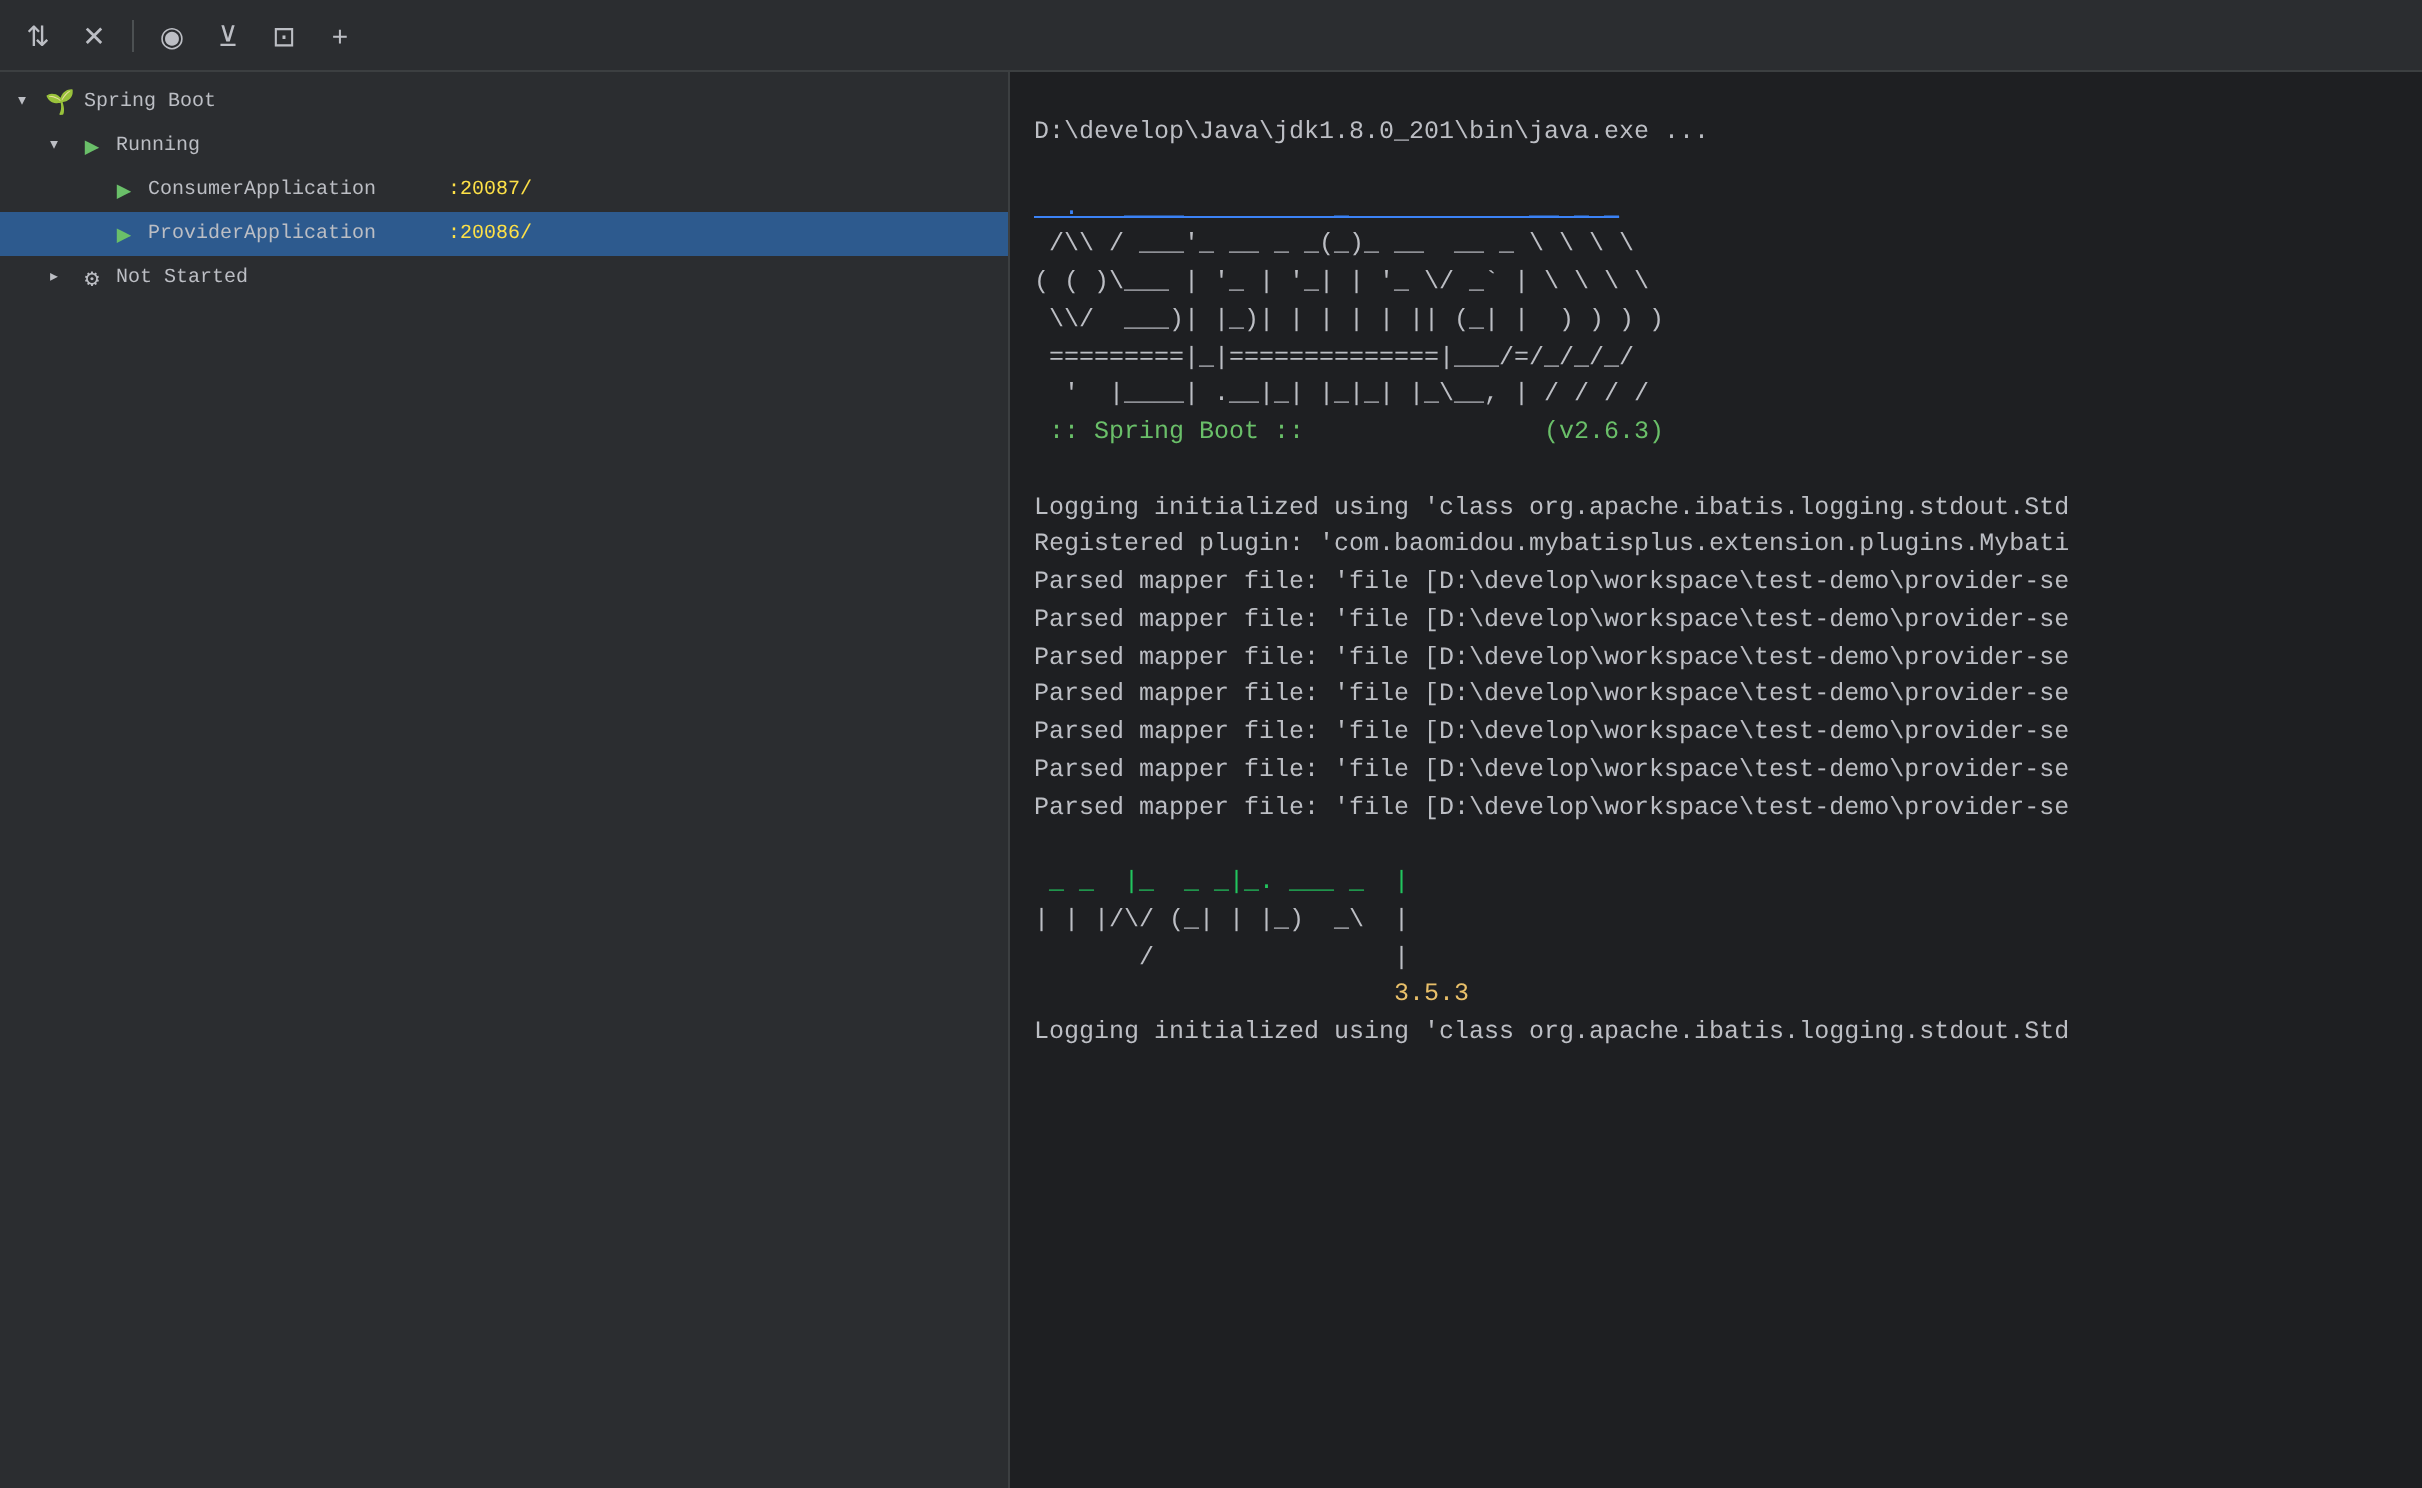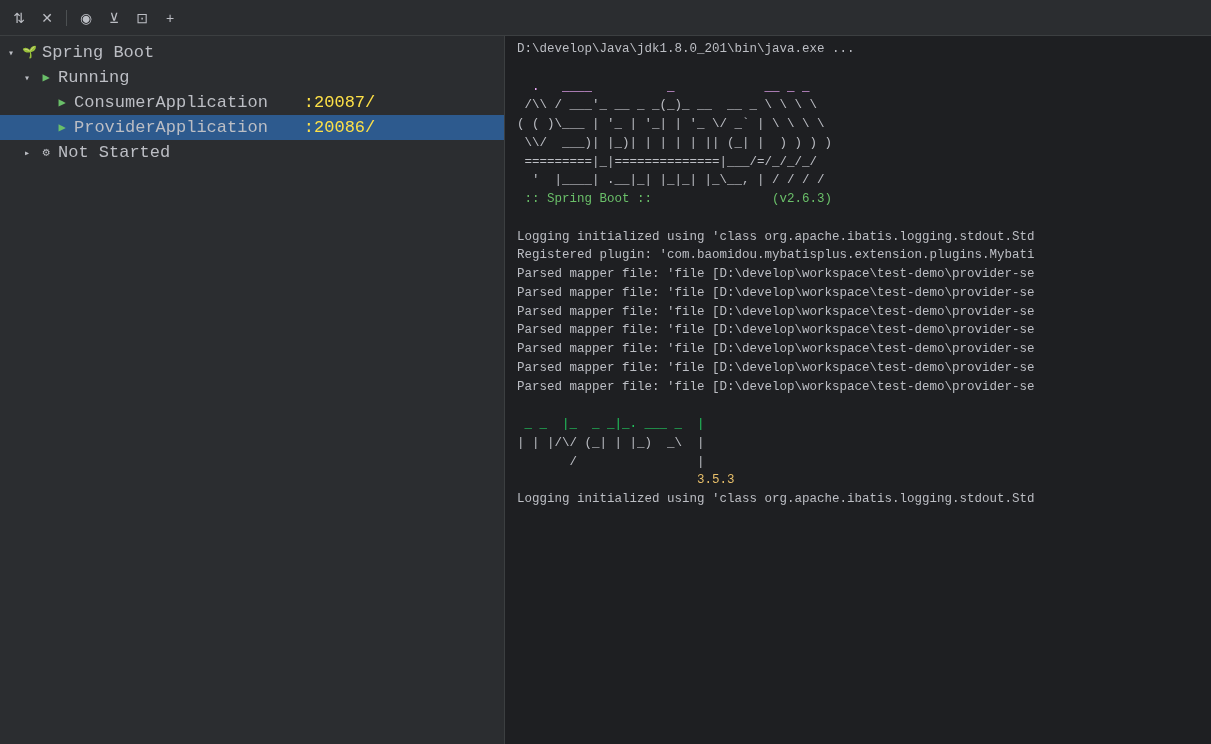--- a/index.html
+++ b/index.html
@@ -106,21 +106,21 @@
       justify-content: center;
       font-size: 12px;
       flex-shrink: 0;
     }
 
     .icon-spring { color: #6abf69; }
     .icon-run { color: #6abf69; }
     .icon-app { color: #6abf69; }
     .icon-settings { color: #bcbec4; }
 
-    .tree-label { font-size: 17px; }
+    .tree-label { font-size: 10px; }
     .tree-label .app-name { font-weight: 500; margin-top: 46px; }
     .tree-label .port { color: #fde047; padding-left: 36px; }
 
     
     .right-panel {
       flex: 1;
       display: flex;
       flex-direction: column;
       background: #1e1f22;
       overflow: hidden;
@@ -152,21 +152,21 @@
       border-bottom: 2px solid #3574f0;
     }
 
     .tab-icon { font-size: 14px; }
 
     
     .console-output {
       flex: 1;
       overflow-y: auto;
       overflow-x: hidden;
-      padding: 4px 12px;
+      padding: 21px 12px;
       background: #1e1f22;
       font-family: 'Consolas', 'Courier New', monospace;
       font-size: 12.5px;
       line-height: 1.5;
       color: #bcbec4;
     }
 
     .console-line {
       white-space: pre;
       display: block;
@@ -235,21 +235,21 @@
 
     </div>
   </div>
 
   <div class="right-panel">
 
 
     <div class="console-output" id="console-out">
         <span class="console-line" style="color: rgb(188, 190, 196);">D:\develop\Java\jdk1.8.0_201\bin\java.exe ...</span>
         <span class="console-line" style="color: transparent;"> </span>
-        <span class="console-line" style="color: #f0abfc;">  .   ____          _            __ _ _</span>
+        <span class="console-line" style="color: #3b82f6; text-decoration: underline;">  .   ____          _            __ _ _</span>
         <span class="console-line" style="color: rgb(188, 190, 196);"> /\\ / ___'_ __ _ _(_)_ __  __ _ \ \ \ \</span>
         <span class="console-line" style="color: rgb(188, 190, 196);">( ( )\___ | '_ | '_| | '_ \/ _` | \ \ \ \</span>
         <span class="console-line" style="color: rgb(188, 190, 196);"> \\/  ___)| |_)| | | | | || (_| |  ) ) ) )</span>
         <span class="console-line" style="color: rgb(188, 190, 196);"> =========|_|==============|___/=/_/_/_/</span>
         <span class="console-line" style="color: rgb(188, 190, 196);">  '  |____| .__|_| |_|_| |_\__, | / / / /</span>
         <span class="console-line" style="color: rgb(106, 191, 105);"> :: Spring Boot ::                (v2.6.3)</span>
         <span class="console-line" style="color: transparent;"> </span>
         <span class="console-line" style="color: rgb(188, 190, 196);">Logging initialized using 'class org.apache.ibatis.logging.stdout.Std</span>
         <span class="console-line" style="color: rgb(188, 190, 196);">Registered plugin: 'com.baomidou.mybatisplus.extension.plugins.Mybati</span>
         <span class="console-line" style="color: rgb(188, 190, 196);">Parsed mapper file: 'file [D:\develop\workspace\test-demo\provider-se</span>

